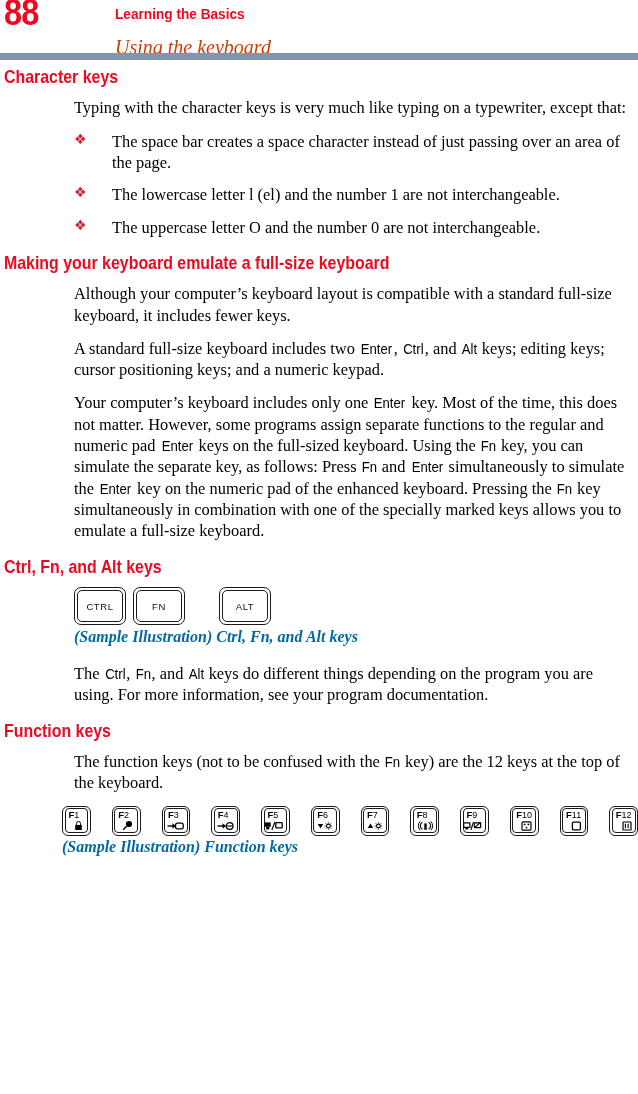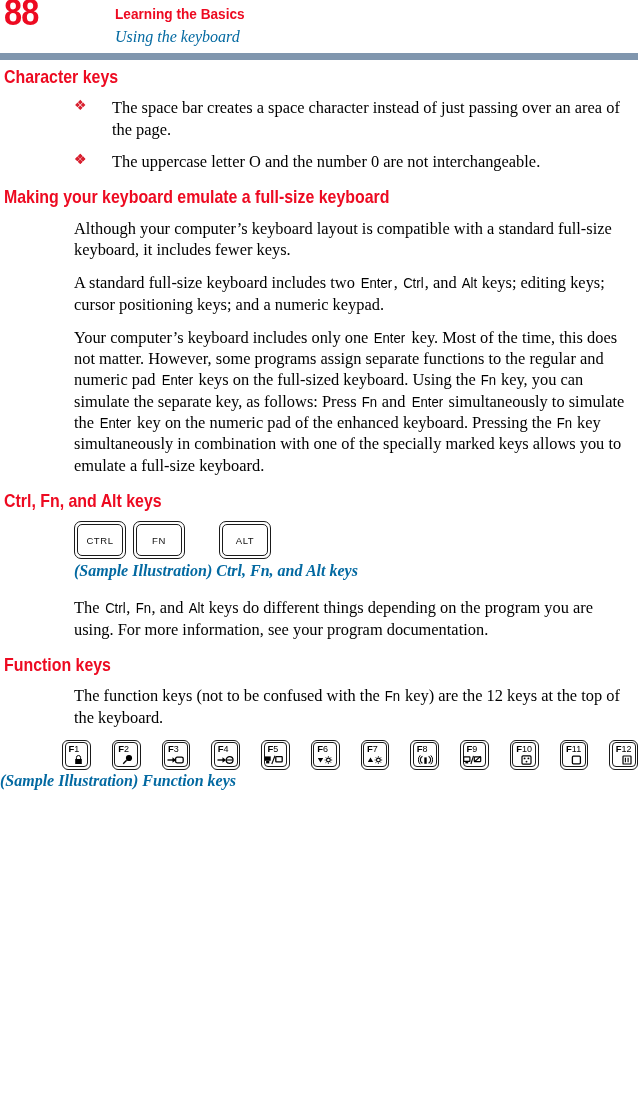--- a/index.html
+++ b/index.html
@@ -45,24 +45,24 @@
     font-size: 15.5px;
     color: #ed0a21;
     transform: scaleX(0.88);
     transform-origin: left top;
     line-height: 1.35;
     white-space: nowrap;
   }
   .header-section {
     font-family: "Liberation Serif", serif;
     font-style: italic;
-    font-size: 16px;
-    color: #0369a1;
+    font-size: 20px;
+    color: #c2410c;
     line-height: 1.35;
-    margin-top: 1px;
+    margin-top: 9px;
     white-space: nowrap;
   }
   .header-rule {
     position: absolute;
     left: 0;
     top: 53px;
     width: 638px;
     height: 7px;
     background: #8096ae;
   }
@@ -207,46 +207,49 @@
     right: 3px;
     bottom: 1px;
     font-size: 8px;
     line-height: 1;
     color: #000;
     display: flex;
     align-items: flex-end;
   }
   .fn-glyph svg { display: block; }
   .caption-fn {
+    margin-left: 62px;
     margin-top: 2px;
   }
 </style>
 </head>
 <body>
 
 <div class="page-header">
   <div class="page-number">88</div>
   <div class="header-lines">
     <div class="header-book">Learning the Basics</div>
     <div class="header-section">Using the keyboard</div>
   </div>
   <div class="header-rule"></div>
 </div>
 
 <div class="content">
 
   <h2 class="section-head">Character keys</h2>
+  <p class="body-text">Typing with the character keys is very much like typing on a typewriter, except that:</p>
 
   <ul class="bullets">
     <li>
       <span class="bullet-mark">❖</span>
       <span>The space bar creates a space character instead of just passing over an area of the page.</span>
     </li>
     <li>
       <span class="bullet-mark">❖</span>
+      <span>The lowercase letter l (el) and the number 1 are not interchangeable.</span>
     </li>
     <li>
       <span class="bullet-mark">❖</span>
       <span>The uppercase letter O and the number 0 are not interchangeable.</span>
     </li>
   </ul>
 
   <h2 class="section-head tight">Making your keyboard emulate a full-size keyboard</h2>
   <p class="body-text">Although your computer’s keyboard layout is compatible with a standard full-size keyboard, it includes fewer keys.</p>
   <p class="body-text">A standard full-size keyboard includes two <span class="keyname">Enter</span>, <span class="keyname">Ctrl</span>, and <span class="keyname">Alt</span> keys; editing keys; cursor positioning keys; and a numeric keypad.</p>

